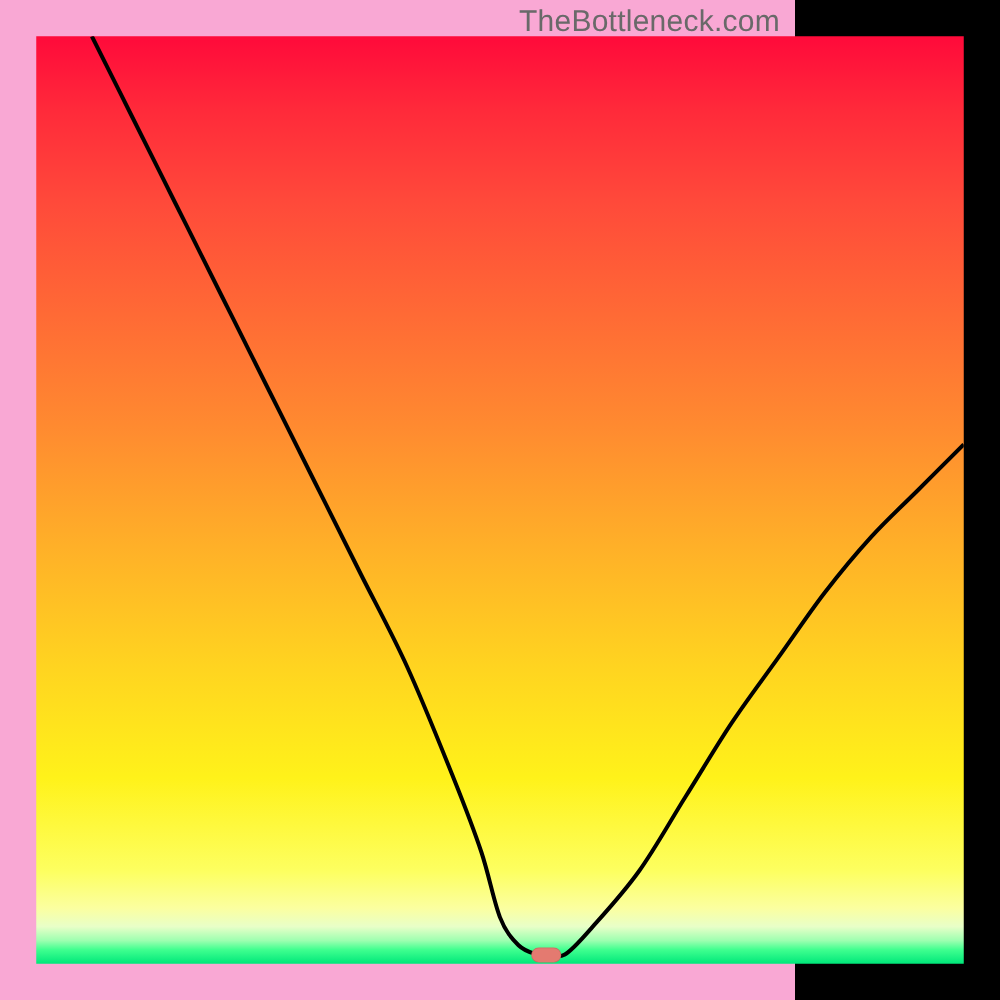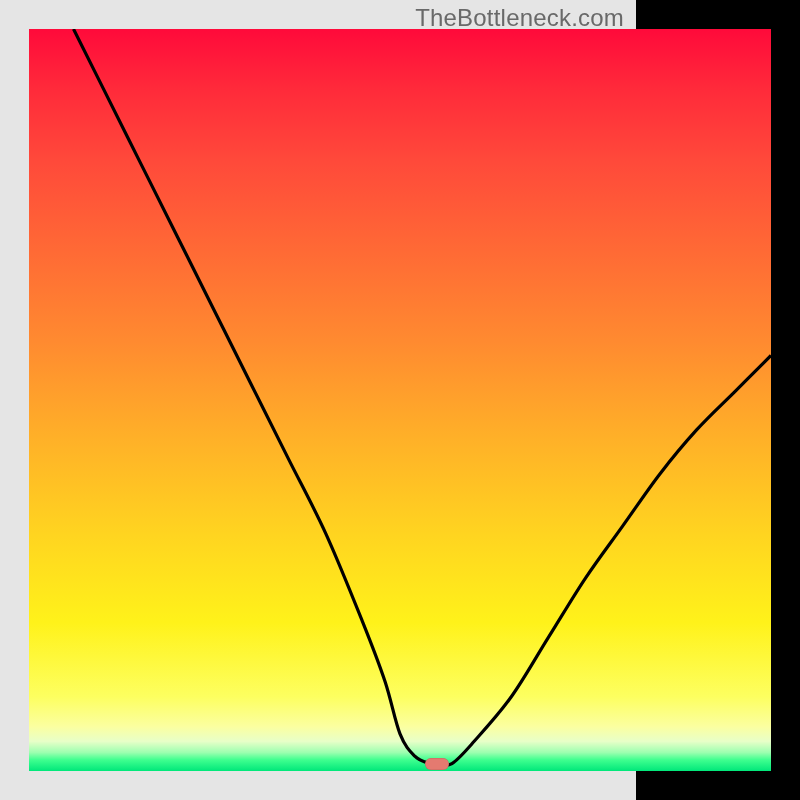--- a/index.html
+++ b/index.html
@@ -8,21 +8,21 @@
     width: 800px;
     height: 800px;
     background: #000;
     overflow: hidden;
     font-family: Arial, Helvetica, sans-serif;
   }
   .frame {
     position: relative;
     width: 636px;
     height: 800px;
-    background: #e5e5e5;
+    background: #f9a8d4;
   }
   .plot-area {
     position: absolute;
     left: 29px;
     top: 29px;
     width: 742px;
     height: 742px;
     
     background: linear-gradient(to bottom,
       #ff0a3a 0%,

